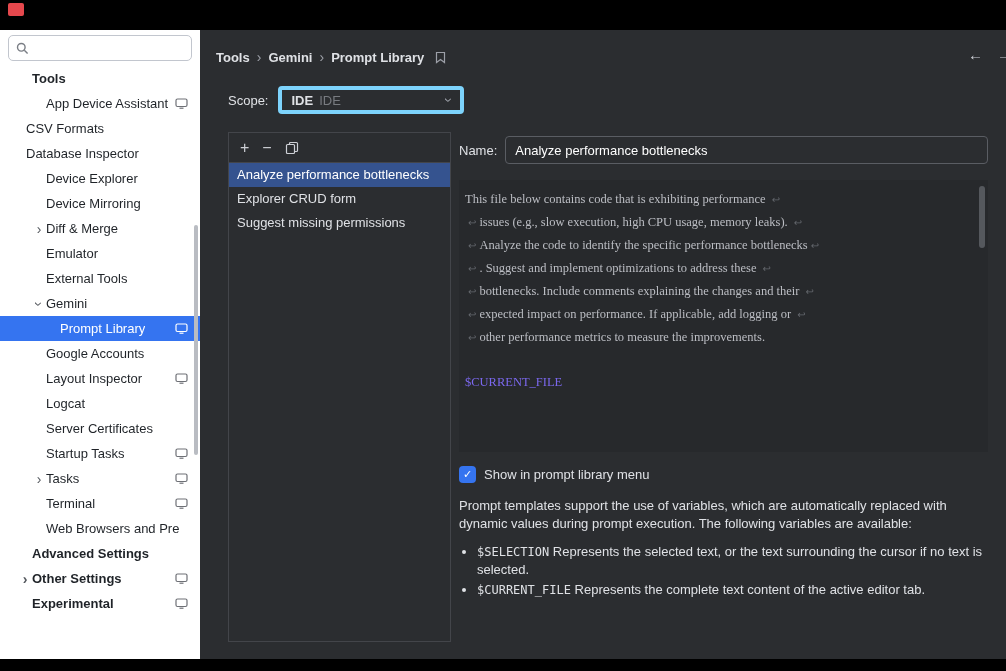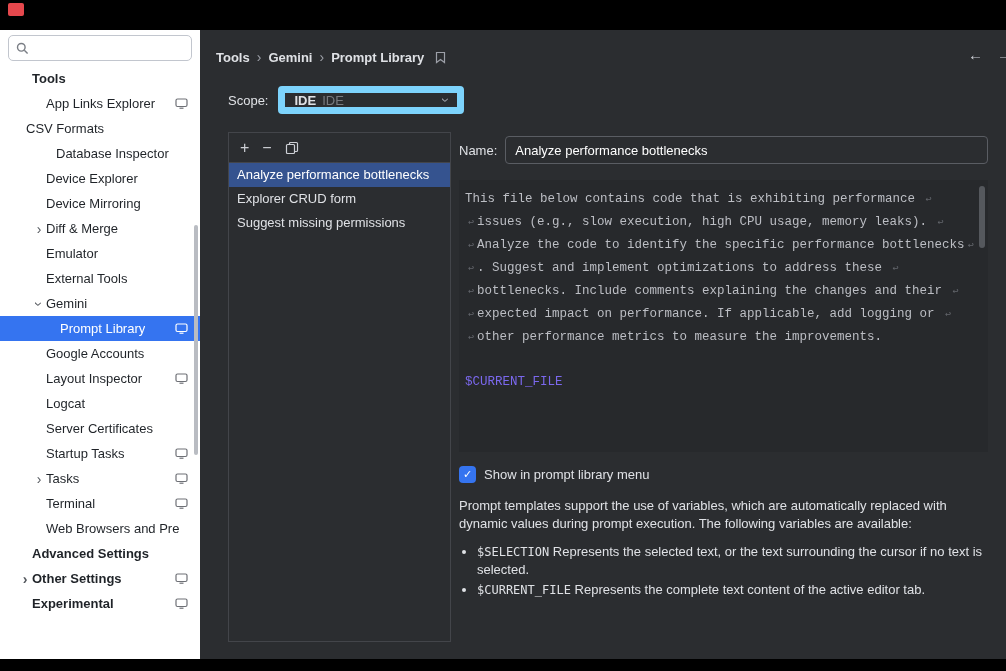--- a/index.html
+++ b/index.html
@@ -32,38 +32,38 @@
 
   
   .content{flex:1;min-width:0;position:relative;padding-left:16px;color:var(--text)}
   .crumb-row{height:30px;margin-top:12px;display:flex;align-items:center;gap:7px;font-size:13px;font-weight:600}
   .crumb-sep{color:var(--muted);font-weight:400;font-size:14px}
   .crumb-bm{display:inline-flex;margin-left:4px}
   .nav-arrows{position:absolute;right:0;top:16px;width:38px;display:flex;gap:14px;color:#CED0D6;font-size:15px;overflow:hidden}
   .nav-arrows span{cursor:pointer}
 
   .scope-row{margin-top:14px;display:flex;align-items:center;gap:10px;padding-left:12px;font-size:13px}
-  .scope-select{width:186px;height:28px;border:7px solid #7dd3fc;border-radius:4px;display:flex;align-items:center;gap:6px;padding:0 9px;background:var(--bg);cursor:pointer}
+  .scope-select{width:186px;height:28px;border:4px solid #7dd3fc;border-radius:4px;display:flex;align-items:center;gap:6px;padding:0 9px;background:var(--bg);cursor:pointer}
   .scope-val{font-weight:600;color:#DFE1E5}
   .scope-hint{color:#787B80}
   .dd-chev{margin-left:auto;color:#9DA0A8;transform:rotate(90deg);font-size:14px;line-height:1}
 
   .panels{display:flex;gap:8px;margin:18px 18px 0 12px;height:510px}
   .list-panel{flex:0 0 223px;border:1px solid var(--panel-border);display:flex;flex-direction:column;min-height:0}
   .lp-toolbar{flex:0 0 30px;display:flex;align-items:center;gap:13px;padding:0 11px;border-bottom:1px solid var(--panel-border);color:#CED0D6}
   .tb{font-size:16px;line-height:1;cursor:pointer}
   .tb-copy{display:inline-flex;cursor:pointer}
   .pl-row{height:24px;line-height:24px;padding:0 8px;font-size:13px;color:var(--text);white-space:nowrap;overflow:hidden;cursor:pointer}
   .pl-row.selected{background:var(--sel);color:#fff}
 
   .detail{flex:1;min-width:0;display:flex;flex-direction:column}
   .name-row{display:flex;align-items:center;gap:8px;height:36px;font-size:13px}
   .name-field{flex:1;height:28px;background:var(--bg);border:1px solid var(--field-border);border-radius:4px;color:#fff;font:13px "Liberation Sans",sans-serif;padding:0 9px;outline:none}
 
-  .editor{margin-top:12px;height:272px;background:var(--editor-bg);position:relative;padding:8px 16px 8px 6px;font-family:Liberation Mono, monospace;font-size:12.5px;line-height:22px;color:var(--mono);overflow:hidden}
+  .editor{margin-top:12px;height:272px;background:var(--editor-bg);position:relative;padding:8px 16px 8px 6px;font-family:Liberation Serif, serif;font-size:12.5px;line-height:22px;color:var(--mono);overflow:hidden}
   .ed-line{white-space:pre;min-height:22px}
   .ed-line .wrap{color:#63666C;font-size:10px;margin:0 3px}
   .ed-line.var .ed-text{color:var(--var)}
   .ed-scroll{position:absolute;right:3px;top:6px;width:6px;height:62px;background:#55585D;border-radius:3px}
 
   .checkbox-row{margin-top:14px;display:flex;align-items:center;gap:8px;font-size:13px;color:var(--text)}
   .checkbox{width:17px;height:17px;background:var(--accent);border-radius:4px;display:flex;align-items:center;justify-content:center;color:#fff;font-size:11px;cursor:pointer}
   .desc{margin-top:14px;font-size:13px;line-height:18px;color:var(--text)}
   .vars{margin-top:10px;font-size:13px;line-height:18px;color:var(--text);padding-left:18px}
   .vars li{margin-bottom:2px}
@@ -84,32 +84,32 @@
           <circle cx="5.3" cy="5.3" r="3.8" fill="none" stroke="#7A7E85" stroke-width="1.4"></circle>
           <line x1="8.3" y1="8.3" x2="11.6" y2="11.6" stroke="#7A7E85" stroke-width="1.4"></line>
         </svg>
         <input placeholder="" style="">
       </div>
       <div class="sb-list">
           <div class="sb-row bold" style="padding-left: 32px;">
             <span class="sb-label">Tools</span>
           </div>
           <div class="sb-row" style="padding-left: 46px;">
-            <span class="sb-label">App Links Explorer</span>
+            <span class="sb-label">App Device Assistant</span>
             <span class="mini-ic">
               <svg width="13" height="11" viewBox="0 0 13 11">
                 <rect x="1" y="1" width="11" height="7.5" rx="1.5" fill="none" stroke="#6E7076" stroke-width="1.2"></rect>
                 <line x1="4.5" y1="10.2" x2="8.5" y2="10.2" stroke="#6E7076" stroke-width="1.2"></line>
               </svg>
             </span>
           </div>
           <div class="sb-row" style="padding-left: 26px;">
             <span class="sb-label">CSV Formats</span>
           </div>
-          <div class="sb-row" style="padding-left: 56px;">
+          <div class="sb-row" style="padding-left: 26px;">
             <span class="sb-label">Database Inspector</span>
           </div>
           <div class="sb-row" style="padding-left: 46px;">
             <span class="sb-label">Device Explorer</span>
           </div>
           <div class="sb-row" style="padding-left: 46px;">
             <span class="sb-label">Device Mirroring</span>
           </div>
           <div class="sb-row" style="padding-left: 32px;">
             <span class="chev">›</span>

